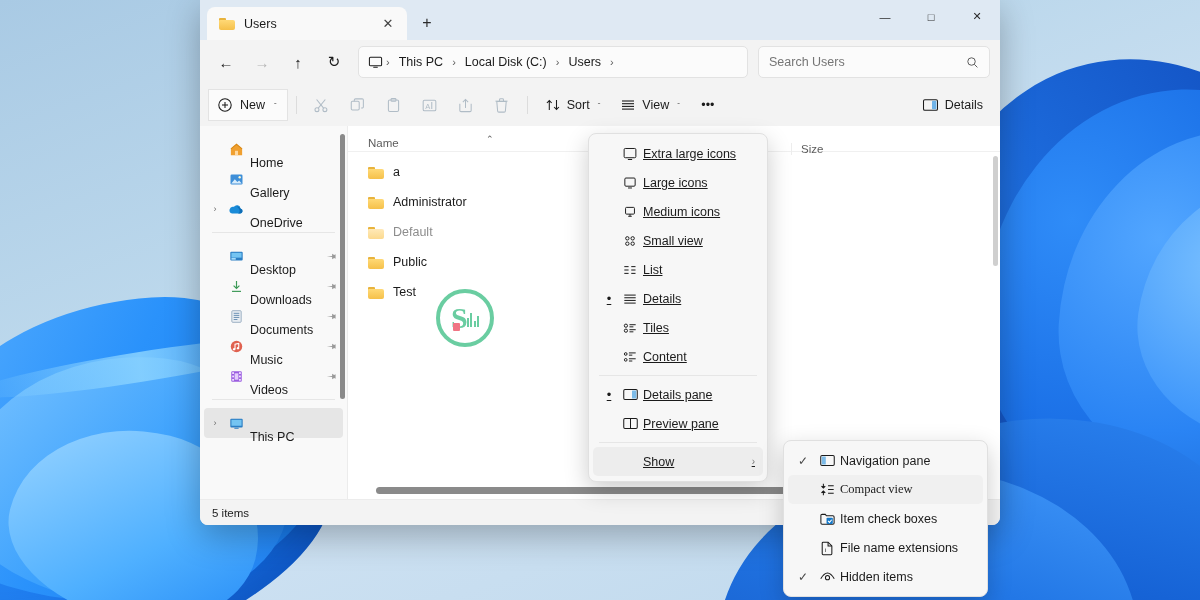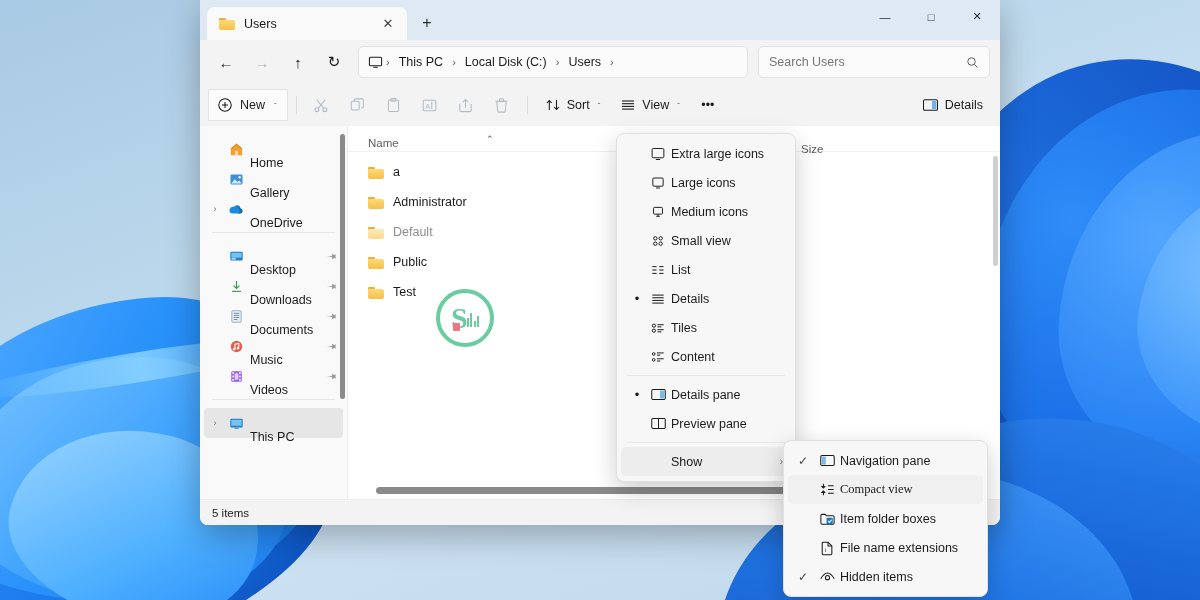--- a/index.html
+++ b/index.html
@@ -238,21 +238,21 @@
 
   
   .vscroll{position:absolute;right:2px;top:30px;width:5px;height:180px;}
   .vthumb{width:5px;height:110px;background:#cfcfcf;border-radius:3px;}
 
   
   .menu{
     position:absolute;background:#f7f7f7;border:1px solid #e0e0e0;border-radius:8px;
     box-shadow:0 8px 24px rgba(0,0,0,.20);padding:5px 4px;z-index:40;
   }
-  #viewmenu{left:616px;top:133px;width:180px;}
+  #viewmenu{left:588px;top:133px;width:180px;text-decoration:underline;}
   #showmenu{left:783px;top:440px;width:205px;}
   .mi{
     height:29px;display:flex;align-items:center;border-radius:5px;padding:0 8px;
     font-size:12.5px;color:#1b1b1b;gap:0;
   }
   .mi .bullet{width:16px;flex:0 0 16px;text-align:center;font-size:13px;color:#1b1b1b;line-height:1;}
   .mi .check{width:18px;flex:0 0 18px;text-align:left;font-size:12px;color:#4a4a4a;padding-left:2px;}
   .mi .mi-icon{width:26px;flex:0 0 26px;display:flex;align-items:center;justify-content:center;}
   .mi .mi-label{flex:1;}
   .mi .submenu-arrow{font-size:10px;color:#777;}
@@ -855,21 +855,21 @@
 
   <div class="mi">
     <span class="check"></span>
     <span class="mi-icon">
       <svg width="17" height="16" viewBox="0 0 18 16">
           <path d="M2 4.4a1.3 1.3 0 0 1 1.3-1.3h3.3l1.3 1.5h6.8a1.3 1.3 0 0 1 1.3 1.3v6.3a1.3 1.3 0 0 1-1.3 1.3H3.3A1.3 1.3 0 0 1 2 12.2z" fill="none" stroke="#1b1b1b" stroke-width="1.1"></path>
           <rect x="8" y="6.6" width="6.6" height="6.6" rx="1" fill="#1478c8"></rect>
           <path d="m9.6 9.9 1.5 1.6 2.3-2.7" fill="none" stroke="#fff" stroke-width="1.2"></path>
         </svg>
     </span>
-    <span class="mi-label">Item folder boxes</span>
+    <span class="mi-label">Item check boxes</span>
   </div>
 
   <div class="mi">
     <span class="check"></span>
     <span class="mi-icon">
       <svg width="17" height="16" viewBox="0 0 18 16">
           <path d="M4.4 1.8h5.2l4 4v8.4a1 1 0 0 1-1 1h-8.2a1 1 0 0 1-1-1V2.8a1 1 0 0 1 1-1z" fill="none" stroke="#1b1b1b" stroke-width="1.1"></path>
           <path d="M9.6 1.8v4h4" fill="none" stroke="#1b1b1b" stroke-width="1.1"></path>
           <text x="6.1" y="12.6" font-family="Liberation Sans, sans-serif" font-size="6.6" fill="#1b1b1b">i</text>
         </svg>

